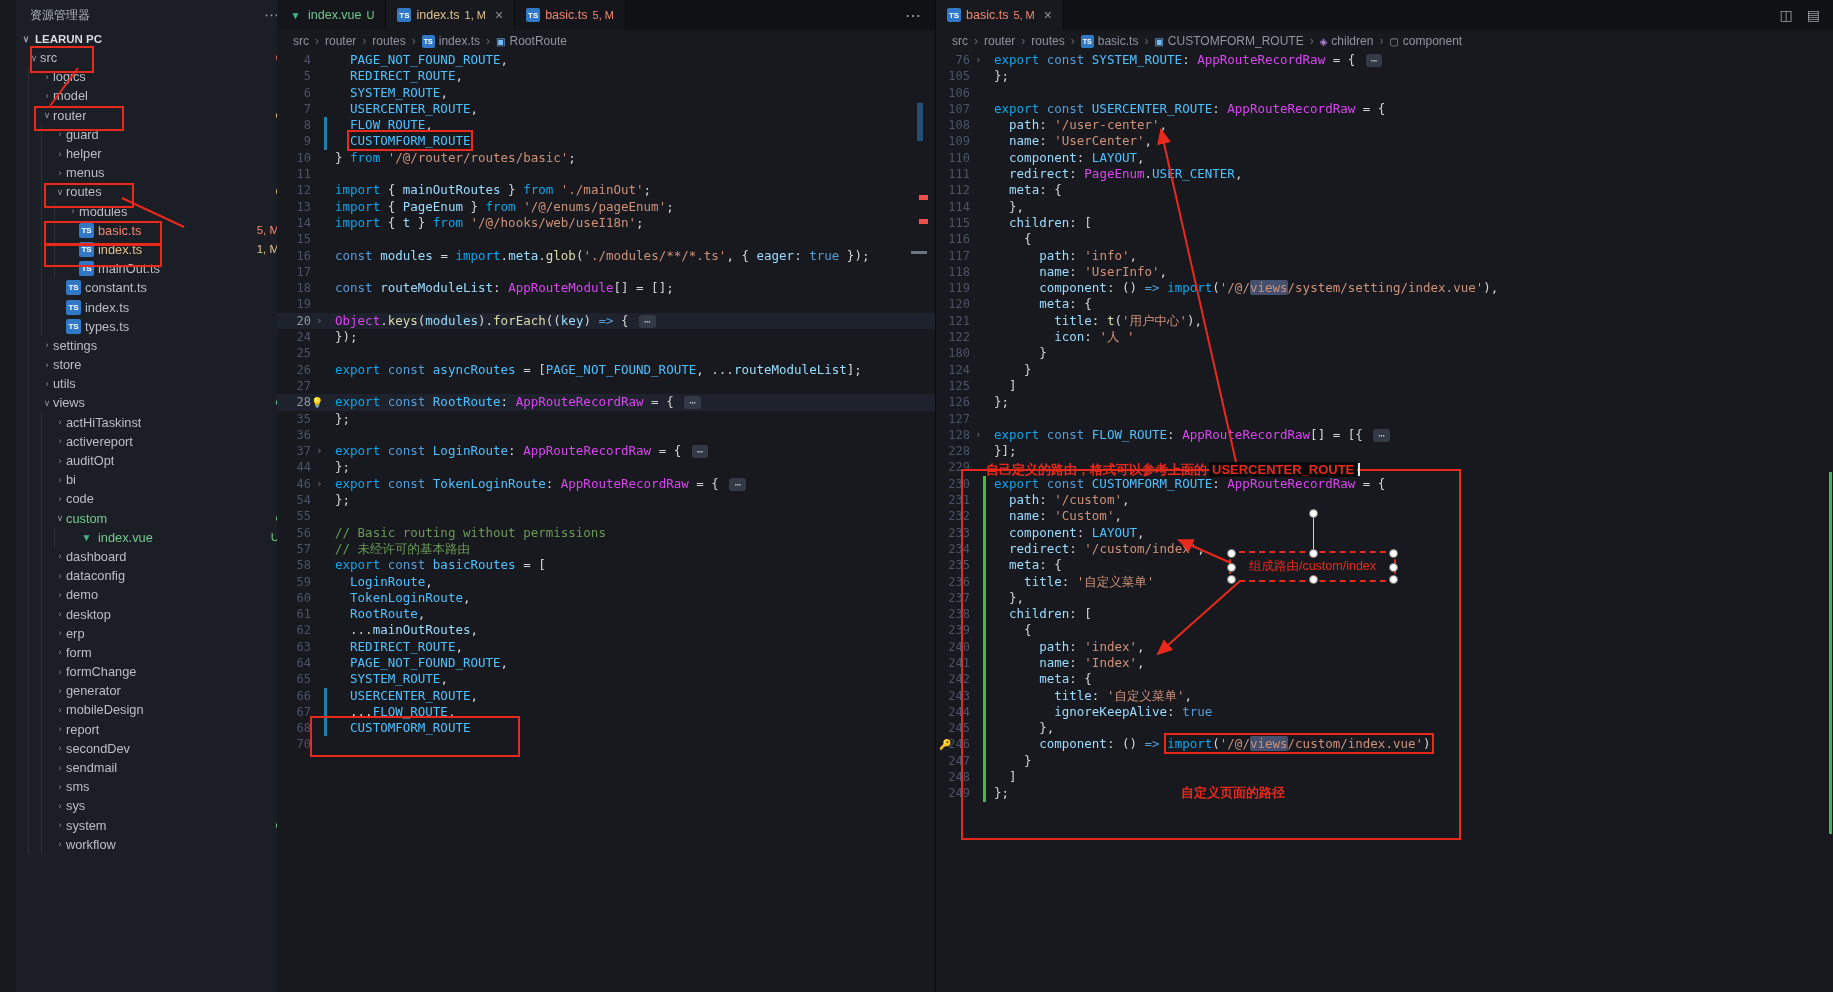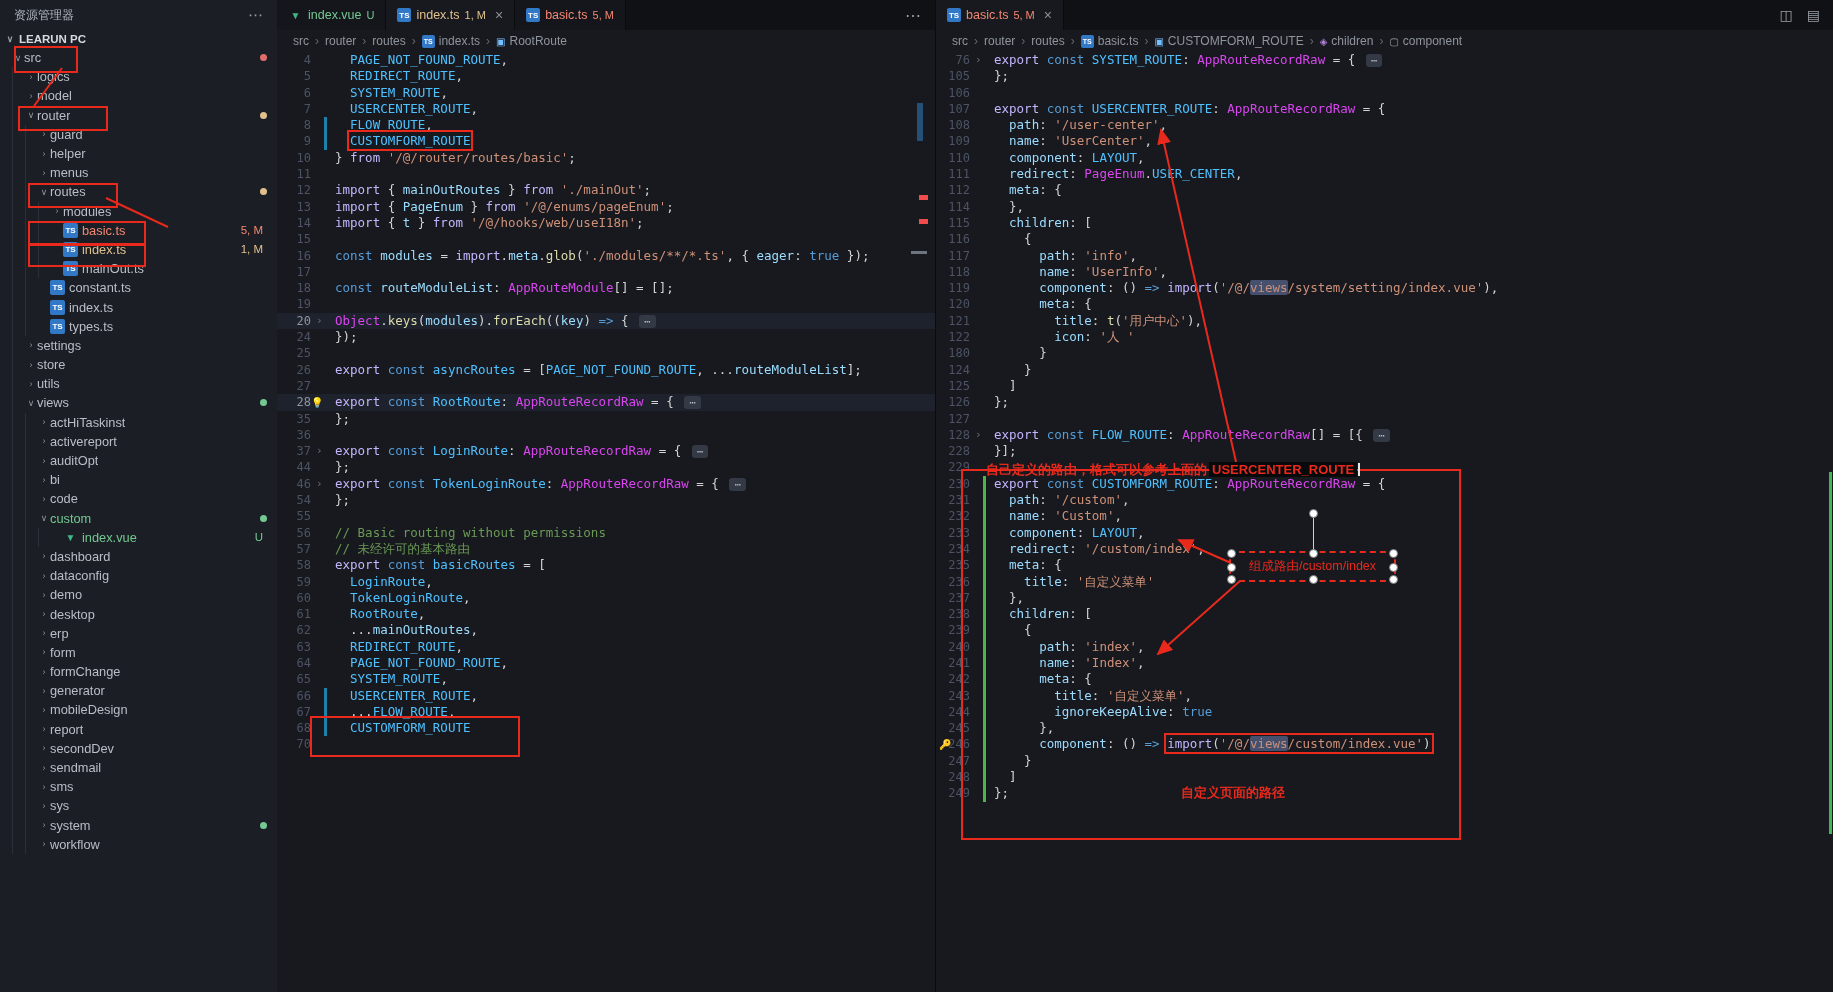--- a/index.html
+++ b/index.html
@@ -1,20 +1,20 @@
 <!DOCTYPE html>
 <html><head>
 <meta charset="utf-8">
 <style>
   html,body{margin:0;padding:0;background:#0c0d10;}
   #app{position:relative;width:1833px;height:992px;overflow:hidden;background:#17191f;
        font-family:"Liberation Sans",sans-serif;color:#c9ced6;}
 
   
-  #sidebar{position:absolute;left:0;top:0;width:277px;height:100%;background:#1b1e25;border-right:7px solid #ffffff;}
+  #sidebar{position:absolute;left:16px;top:0;width:277px;height:100%;background:#1b1e25;border-right:7px solid #ffffff;}
   .sb-title{height:30px;display:flex;align-items:center;justify-content:space-between;padding:0 14px;font-size:12px;color:#aeb4bd;}
   .sb-title .dots{color:#9aa0a8;font-size:15px;cursor:pointer;}
   .sb-root{height:18px;display:flex;align-items:center;gap:3px;font-weight:bold;font-size:11.5px;color:#d7dbe0;padding-left:4px;cursor:pointer;}
   .sb-root .chev{width:12px;text-align:center;font-size:9px;color:#9aa0a8;}
   #tree{position:absolute;top:48px;left:0;right:0;}
   .trow{position:relative;height:19.2px;display:flex;align-items:center;font-size:12.8px;color:#b9bec7;padding-left:12px;cursor:pointer;white-space:nowrap;}
   .guide{display:inline-block;width:12px;height:100%;border-left:1px solid #2b2f38;flex:none;}
   .chev{width:12px;flex:none;font-size:9px;color:#8f959e;text-align:center;}
   .fic{flex:none;display:inline-flex;align-items:center;justify-content:center;}
   .fic.ts{width:15px;height:15px;background:#3178c6;color:#fff;font-size:8px;font-weight:bold;border-radius:2px;margin-right:4px;}
@@ -51,21 +51,21 @@
   .crow{position:relative;height:16.3px;line-height:16.3px;white-space:pre;cursor:text;}
   .crow.hl{background:#1e222d;}
   .ln{position:absolute;left:0;top:0;width:34px;text-align:right;color:#4c5364;font-size:12px;}
   .crow.hl .ln{color:#8d95a5;}
   .fchev{position:absolute;left:39px;top:0;color:#6b7280;font-size:11px;cursor:pointer;}
   .gbar{position:absolute;left:47px;top:0;width:3px;height:100%;}
   .bulb{position:absolute;left:34px;top:1px;font-size:10px;cursor:pointer;}
   .keyic{position:absolute;left:3px;top:1px;font-size:10px;cursor:pointer;}
   .lc{position:absolute;left:58px;top:0;}
 
-  .tk-kw{color:#c4b5fd}.tk-st{color:#569cd6}.tk-var{color:#9cdcfe}.tk-cvar{color:#4fc1ff}
+  .tk-kw{color:#0ea5e9}.tk-st{color:#569cd6}.tk-var{color:#9cdcfe}.tk-cvar{color:#4fc1ff}
   .tk-str{color:#ce9178}.tk-ty{color:#d946ef}.tk-fn{color:#dcdcaa}.tk-pun{color:#d4d4d4}
   .tk-op{color:#d4d4d4}.tk-cm{color:#6a9955}
   .tk-fold{background:#343946;color:#b6bcc9;border-radius:3px;padding:0 5px;margin-left:3px;font-size:11px;}
   .tk-hlw{background:#45506e;border-radius:2px;}
   .grp-rb{outline:2px solid #e8291c;outline-offset:1px;}
 
   
   .ann{position:absolute;z-index:50;pointer-events:none;}
   .annbox{border:2px solid #e8291c;}
   .annsvg{position:absolute;left:0;top:0;z-index:49;pointer-events:none;}

